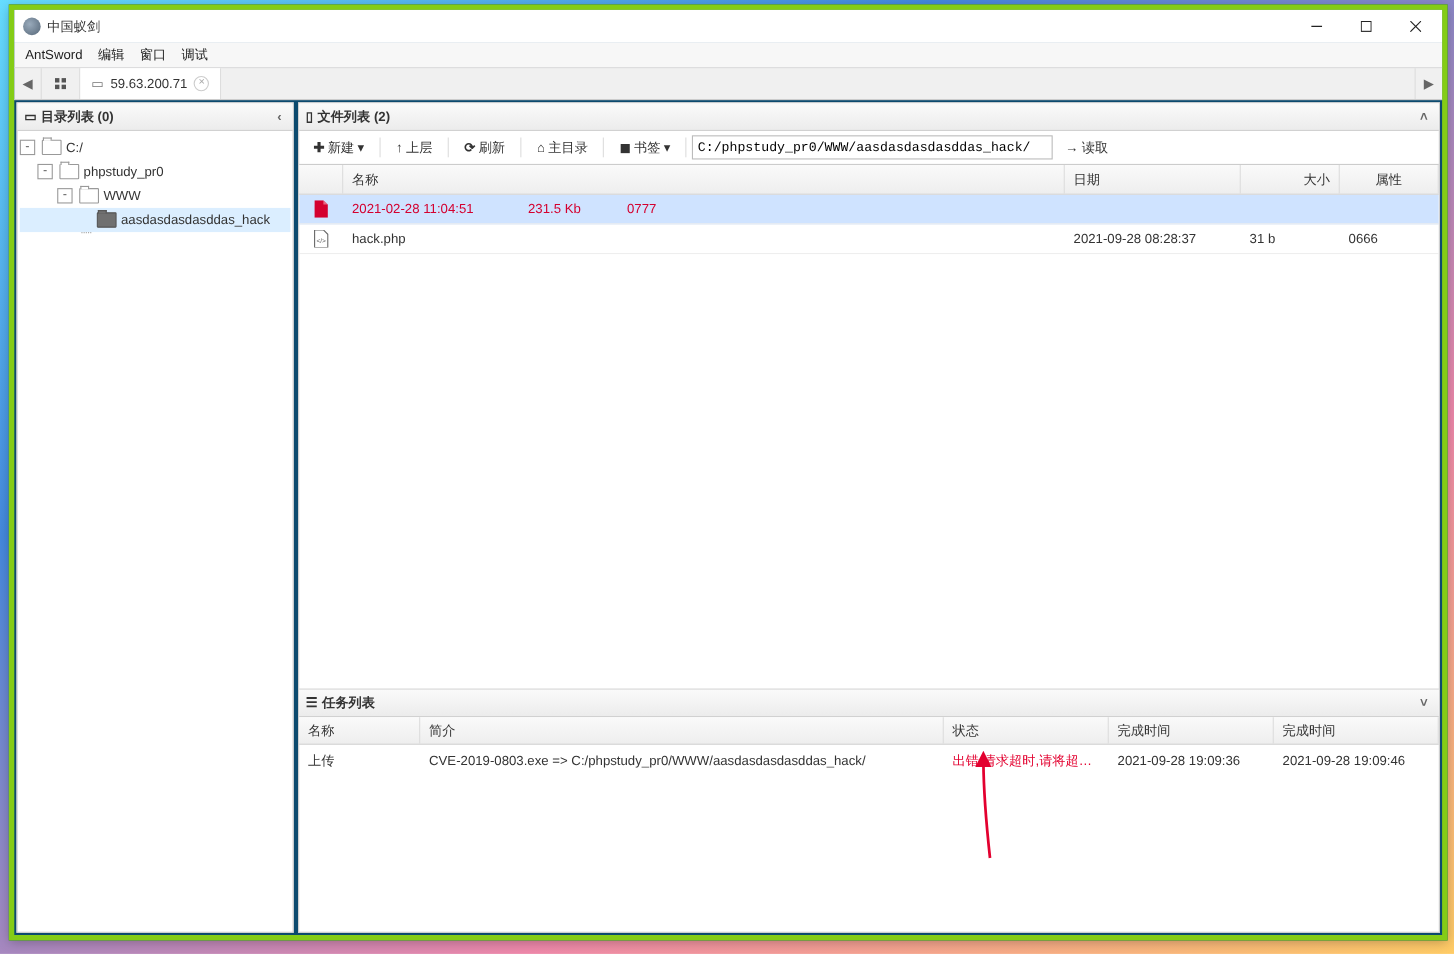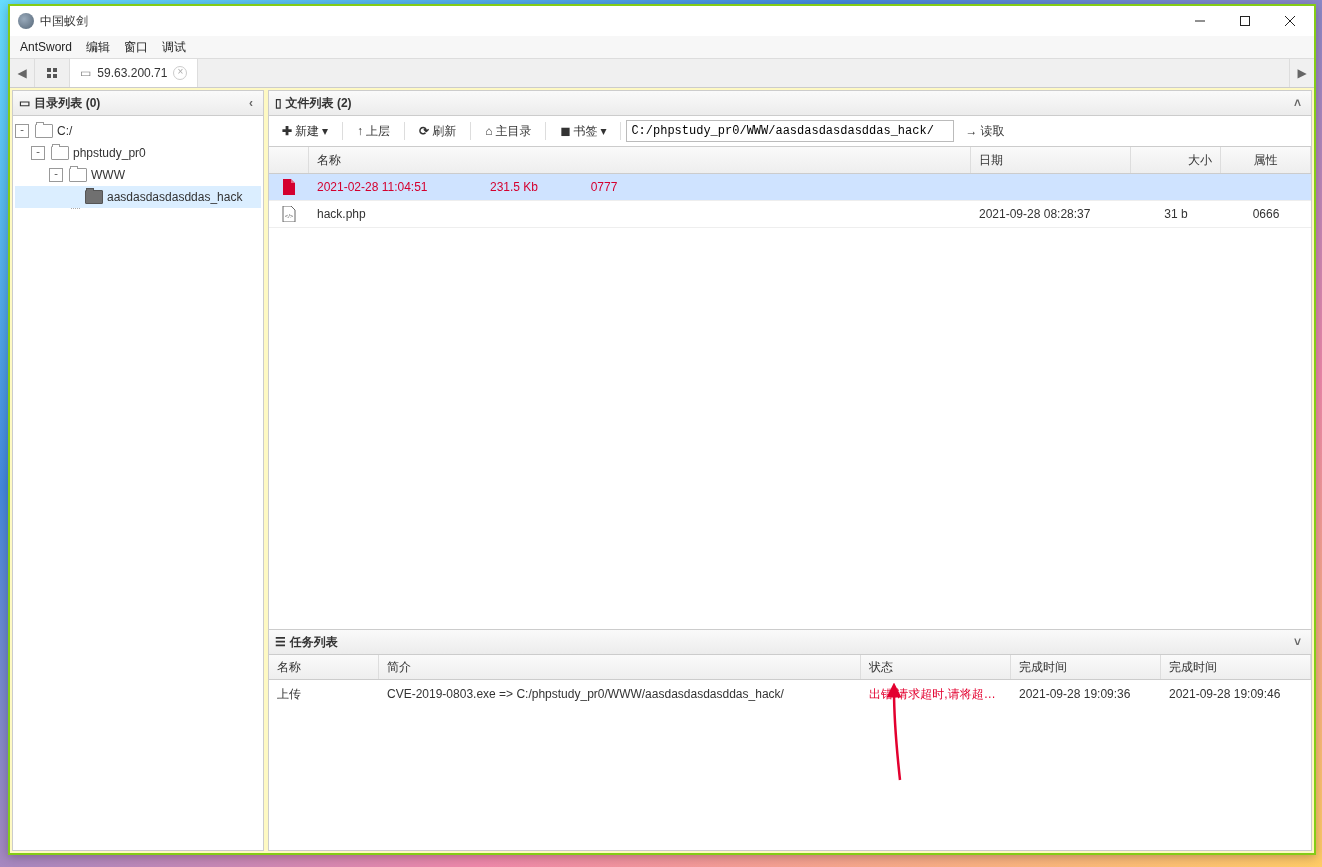--- a/index.html
+++ b/index.html
@@ -1,16 +1,16 @@
 <!DOCTYPE html>
 <html><head>
 <meta charset="utf-8">
 <style>
 html,body{margin:0;padding:0;height:100%;font-family:"Microsoft YaHei","Segoe UI",Arial,sans-serif;font-size:12px;color:#333;background:linear-gradient(150deg,#6df,#48d 30%,#e8a 70%,#fc6);user-select:none}
-.window{position:absolute;top:4px;left:8px;right:6px;bottom:12px;background:#fef9c3;border:2px solid #84cc16;display:flex;flex-direction:column;box-shadow:0 2px 10px rgba(0,0,0,.25)}
+.window{position:absolute;top:4px;left:8px;right:6px;bottom:12px;background:#0c4a6e;border:5px solid #84cc16;display:flex;flex-direction:column;box-shadow:0 2px 10px rgba(0,0,0,.25)}
 .titlebar{height:30px;display:flex;align-items:center;padding:0 2px 0 8px;background:#fff}
 .titlebar .ico{width:16px;height:16px;border-radius:50%;background:radial-gradient(circle at 6px 6px,#9ab,#567);margin-right:6px;flex:none}
 .titlebar .ttl{flex:1}
 .winbtns{display:flex;height:100%}
 .winbtn{width:45px;display:flex;align-items:center;justify-content:center;font-family:Segoe MDL2 Assets,Arial}
 .menubar{height:22px;display:flex;align-items:center;padding:0 6px;background:#f7f7f7;color:#222;gap:6px}
 .menubar span{padding:1px 4px}
 .tabstrip{height:28px;background:#f0f0f0;border-top:1px solid #ddd;border-bottom:1px solid #ccc;display:flex;align-items:stretch}
 .tabscroll{width:24px;display:flex;align-items:center;justify-content:center;border-right:1px solid #ddd;color:#666}
 .tabscroll.r{border-right:none;border-left:1px solid #ddd;margin-left:auto}
@@ -49,22 +49,22 @@
 .gh.name{flex:1}
 .gh.date{width:160px}
 .gh.size{width:90px;justify-content:flex-end}
 .gh.attr{width:90px;justify-content:center}
 .rows{flex:1;overflow:auto}
 .row{height:26px;display:flex;align-items:center;border-bottom:1px solid #eee}
 .row .c{padding:0 8px;box-sizing:border-box}
 .row .c.icon{width:40px;display:flex;justify-content:center}
 .row .c.name{flex:1}
 .row .c.date{width:160px}
-.row .c.size{width:90px;text-align:center}
-.row .c.attr{width:90px;text-align:center}
+.row .c.size{width:90px;text-align:left}
+.row .c.attr{width:90px;text-align:left}
 .row.sel{background:#cfe3ff}
 .row.sel.red .c{color:#d4002f}
 .row.sel .fileico{color:#d4002f}
 .fileico{width:14px;height:16px;position:relative}
 .fileico svg{width:14px;height:16px}
 .tasks{border-top:1px solid #ccc}
 .thead{height:24px;display:flex;background:linear-gradient(#fafafa,#eee);border-bottom:1px solid #ccc}
 .th{padding:0 8px;display:flex;align-items:center;border-right:1px solid #ddd;box-sizing:border-box}
 .th.n{width:110px}.th.d{flex:1}.th.s{width:150px}.th.t1{width:150px}.th.t2{width:150px}
 .trow{height:28px;display:flex;align-items:center}

